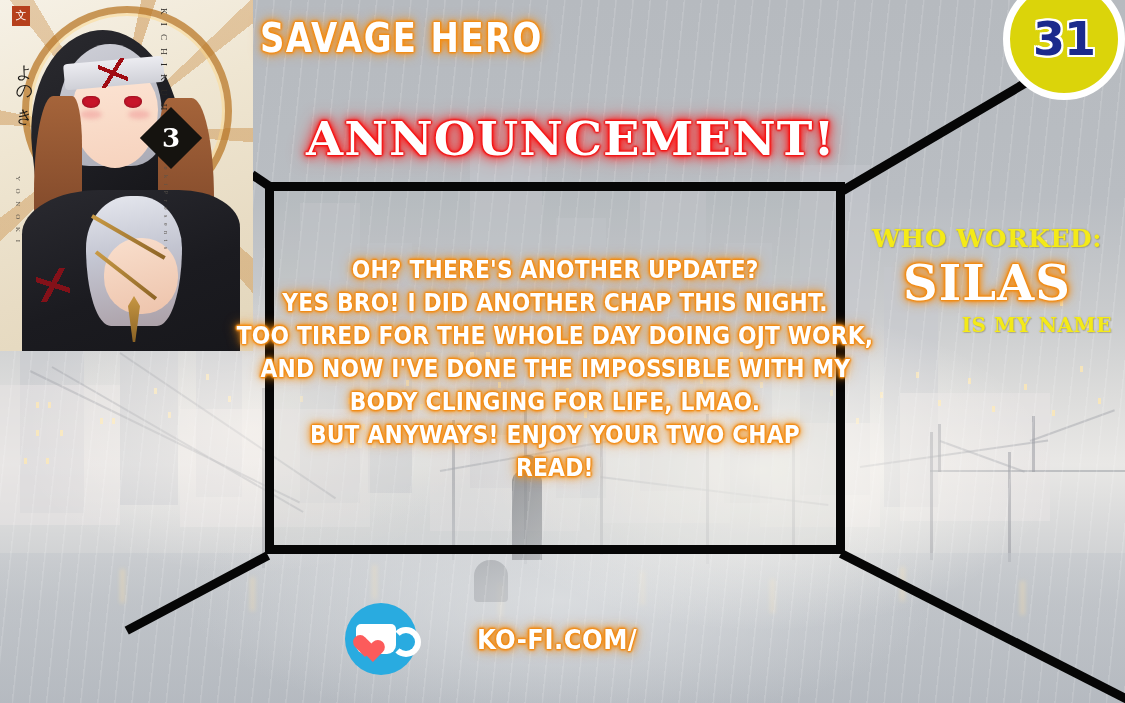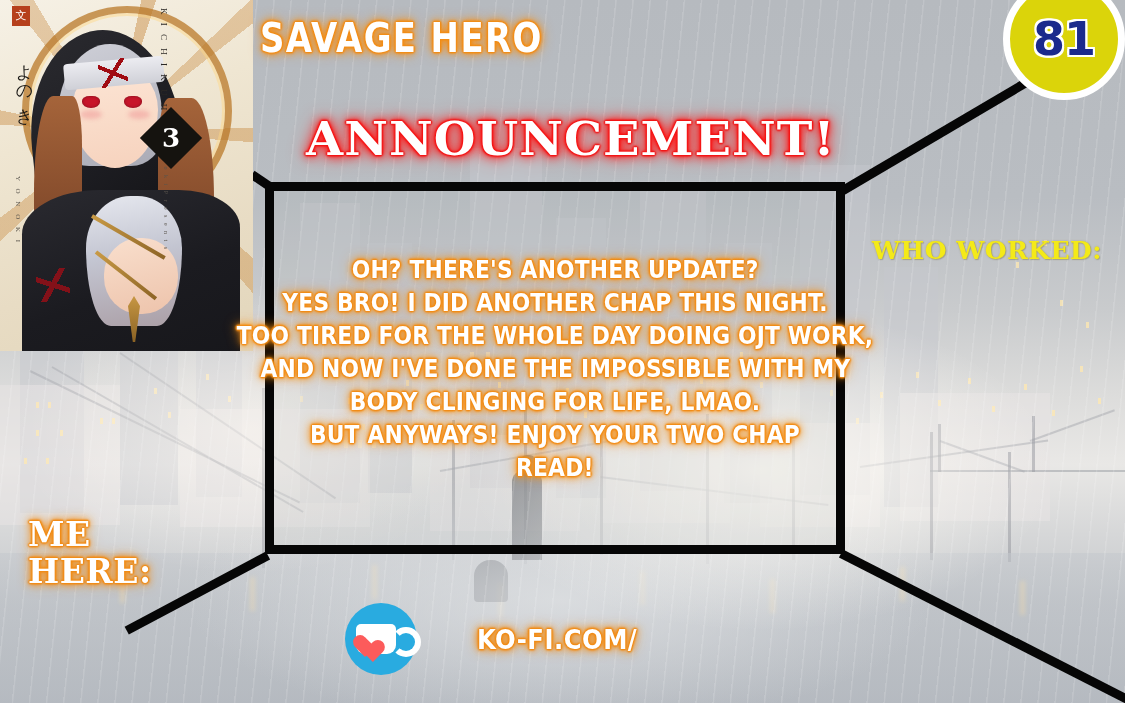--- a/index.html
+++ b/index.html
@@ -256,21 +256,21 @@
   .body-line{
     font-size:25.5px;
     line-height:33px;
     letter-spacing:.2px;
     text-align:center;
     white-space:nowrap;
     transform:scaleX(.95);
   }
 
   #who-block{
-    position:absolute;left:856px;top:236px;width:262px;text-align:center;
+    position:absolute;left:856px;top:224px;width:262px;text-align:center;
   }
   #who-worked{font-size:25px;letter-spacing:.5px;}
   #silas{font-size:48px;letter-spacing:1px;margin-top:2px;}
   #ismyname{font-size:20px;letter-spacing:.5px;margin-top:2px;text-align:right;padding-right:6px;}
 
   #support{
     position:absolute;left:12px;top:516px;width:200px;
     font-size:33px;line-height:37px;letter-spacing:.5px;
   }
   #support .l2{padding-left:16px;}
@@ -492,34 +492,35 @@
       <div class="body-line t-comic glow-orange">TOO TIRED FOR THE WHOLE DAY DOING OJT WORK,</div>
       <div class="body-line t-comic glow-orange">AND NOW I'VE DONE THE IMPOSSIBLE WITH MY</div>
       <div class="body-line t-comic glow-orange">BODY CLINGING FOR LIFE, LMAO.</div>
       <div class="body-line t-comic glow-orange">BUT ANYWAYS! ENJOY YOUR TWO CHAP</div>
       <div class="body-line t-comic glow-orange">READ!</div>
     </div>
   </div>
 
   <div id="who-block">
     <div id="who-worked" class="t-fancy glow-yellow-plain">WHO WORKED:</div>
+    <div id="silas" class="t-fancy glow-orange">SILAS</div>
+    <div id="ismyname" class="t-fancy glow-yellow-plain">IS MY NAME</div>
   </div>
 
   <div id="support" class="t-fancy glow-orange">
-    <div class="l2">ME HERE:</div>
   </div>
 
   <div id="kofi">
     <div id="kofi-logo">
       <div class="cup"></div>
       <div class="cup-handle"></div>
       <div class="heart"></div>
     </div>
     <div id="kofi-text">
       <div id="kofi-url" class="t-comic glow-orange">KO-FI.COM/</div>
     </div>
   </div>
 
   <div id="chapter-badge">
-    <span id="chapter-num">81</span>
+    <span id="chapter-num">31</span>
   </div>
 
 </div>
 
 </body></html>

